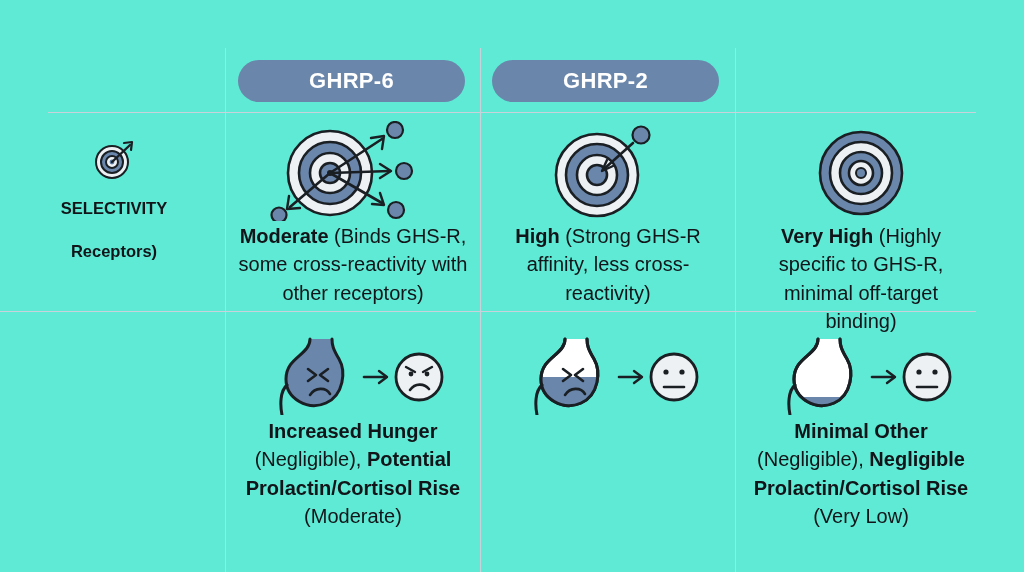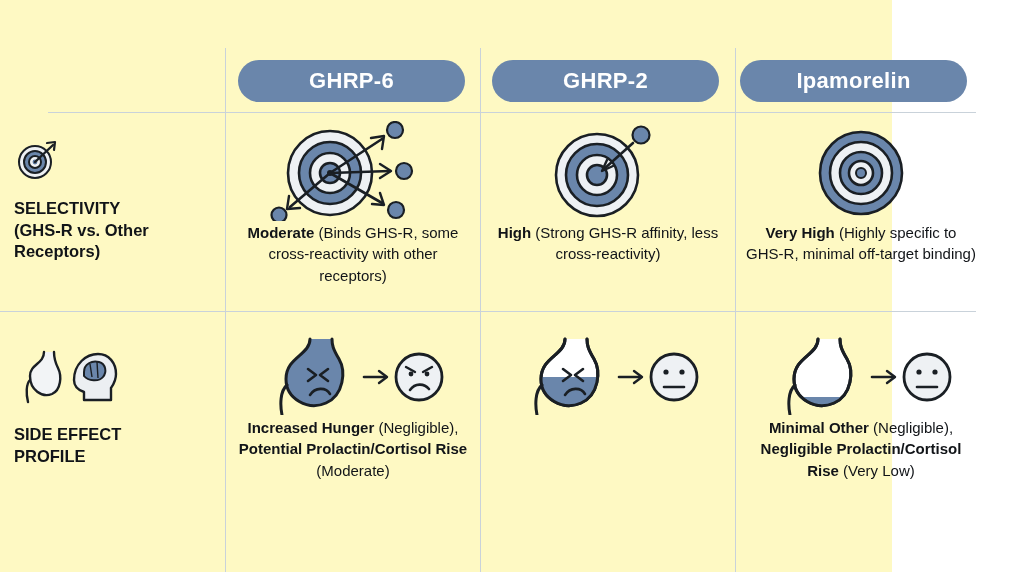--- a/index.html
+++ b/index.html
@@ -9,23 +9,23 @@
   }
   body {
     width: 1024px;
     height: 572px;
     font-family: "Liberation Sans", sans-serif;
     color: #111418;
     overflow: hidden;
   }
   #page {
     position: relative;
-    width: 892px;
+    width: 1024px;
     height: 572px;
-    background: #fef9c3;
+    background: #5eead4;
   }
 
   
   .hline {
     position: absolute;
     height: 1px;
     background: #c9d2da;
   }
   .vline {
     position: absolute;
@@ -46,20 +46,21 @@
     align-items: center;
     justify-content: center;
     letter-spacing: 0.3px;
   }
 
   
   .rowlabel {
     position: absolute;
     width: 200px;
     left: 14px;
+    text-align: center;
     font-size: 16.5px;
     font-weight: bold;
     line-height: 1.32;
     color: #111418;
   }
   .rowlabel .icon-wrap {
     display: block;
     margin: 0 auto 10px auto;
   }
 
@@ -67,56 +68,55 @@
   .cell {
     position: absolute;
     text-align: center;
   }
   .cell .art {
     display: flex;
     align-items: center;
     justify-content: center;
   }
   .cell .txt {
-    font-size: 15px;
+    font-size: 20px;
     line-height: 1.42;
     color: #111418;
     padding: 0 6px;
   }
   .cell .txt b { font-weight: bold; }
 </style>
 </head>
 <body>
 
 <div id="page">
 
   <div class="hline" style="left:48px; top:112px; width:928px;"></div>
   <div class="hline" style="left:0px; top:311px; width:976px;"></div>
 
   <div class="vline" style="left:225px; top:48px; height:524px;"></div>
   <div class="vline" style="left:480px; top:48px; height:524px;"></div>
   <div class="vline" style="left:735px; top:48px; height:524px;"></div>
 
   <div class="pill" style="left:238px; top:60px; width:227px;">GHRP-6</div>
   <div class="pill" style="left:492px; top:60px; width:227px;text-align:center;">GHRP-2</div>
-  <div class="pill" style="left:740px; top:60px; width:227px;">Ipamorelin</div>
 
   <div class="rowlabel" style="top:138px;">
     <span class="icon-wrap">
       <svg width="46" height="44" viewBox="0 0 46 44" aria-hidden="true">
         <circle cx="21" cy="24" r="16" fill="#eef1f4" stroke="#1a1f24" stroke-width="2"></circle>
         <circle cx="21" cy="24" r="11" fill="#6a86ab" stroke="#1a1f24" stroke-width="2"></circle>
         <circle cx="21" cy="24" r="6" fill="#eef1f4" stroke="#1a1f24" stroke-width="2"></circle>
         <circle cx="21" cy="24" r="2.4" fill="#5b779e"></circle>
         <path d="M21 24 L39 7" stroke="#1a1f24" stroke-width="2.4" stroke-linecap="round" fill="none"></path>
         <path d="M33 5 L41 4 L40 12" stroke="#1a1f24" stroke-width="2.2" fill="none" stroke-linejoin="round" stroke-linecap="round"></path>
       </svg>
     </span>
     <span>SELECTIVITY</span><br>
-    <span>(GHS-R vs. Other</span><br>
+    <br>
     <span>Receptors)</span>
   </div>
 
   <div class="cell" style="left:232px; top:120px; width:242px;">
     <div class="art" style="height:102px;">
       <svg width="170" height="100" viewBox="0 0 170 100" aria-hidden="true">
         <circle cx="62" cy="52" r="42" fill="#eef1f4" stroke="#1a1f24" stroke-width="2.6"></circle>
         <circle cx="62" cy="52" r="31" fill="#6a86ab" stroke="#1a1f24" stroke-width="2.6"></circle>
         <circle cx="62" cy="52" r="20" fill="#eef1f4" stroke="#1a1f24" stroke-width="2.6"></circle>
         <circle cx="62" cy="52" r="10" fill="#6a86ab" stroke="#1a1f24" stroke-width="2.6"></circle>
@@ -170,36 +170,20 @@
         <circle cx="50" cy="52" r="21" fill="#6a86ab" stroke="#1a1f24" stroke-width="2.6"></circle>
         <circle cx="50" cy="52" r="12" fill="#eef1f4" stroke="#1a1f24" stroke-width="2.6"></circle>
         <circle cx="50" cy="52" r="5" fill="#6a86ab" stroke="#1a1f24" stroke-width="2"></circle>
       </svg>
     </div>
     <div class="txt">
       <b>Very High</b><span> (Highly specific to GHS-R, minimal off-target binding)</span>
     </div>
   </div>
 
-  <div class="rowlabel" style="top:350px;">
-    <span class="icon-wrap">
-      <svg width="104" height="58" viewBox="0 0 104 58" aria-hidden="true">
-
-        <path d="M30 2 C30 14 16 14 16 26 C16 40 28 48 38 44 C47 40 48 26 44 18 C41 12 40 6 40 2" fill="#f2f4f6" stroke="#1a1f24" stroke-width="2.4" stroke-linecap="round" fill-rule="evenodd"></path>
-        <path d="M16 30 C12 34 12 44 14 52" fill="none" stroke="#1a1f24" stroke-width="2.4" stroke-linecap="round"></path>
-
-        <path d="M60 30 C60 14 72 4 84 4 C95 4 102 13 102 24 C102 31 99 35 97 38 L97 50 L70 50 L70 42 C64 40 60 36 60 30 Z" fill="#eceff2" stroke="#1a1f24" stroke-width="2.4" stroke-linejoin="round"></path>
-
-        <path d="M70 22 C70 14 78 10 85 12 C92 14 93 22 89 27 C85 32 74 31 70 26 Z" fill="#6a86ab" stroke="#1a1f24" stroke-width="2"></path>
-        <path d="M76 14 L78 27 M83 12 L84 28" stroke="#1a1f24" stroke-width="1.4" fill="none"></path>
-      </svg>
-    </span>
-    <span>SIDE EFFECT</span><br>
-    <span>PROFILE</span>
-  </div>
 
   <div class="cell" style="left:232px; top:335px; width:242px;">
     <div class="art" style="height:82px;">
       <svg width="186" height="78" viewBox="0 0 186 78" aria-hidden="true">
         <path d="M50 2 C50 18 26 20 26 42 C26 62 48 74 66 66 C84 58 86 34 79 22 C73 12 72 8 72 2" fill="#6a86ab" stroke="#1a1f24" stroke-width="3" stroke-linecap="round"></path>
         <path d="M27 48 C20 54 20 68 22 78" fill="none" stroke="#1a1f24" stroke-width="3" stroke-linecap="round"></path>
 
         <path d="M48 32 L56 38 L48 44 M68 32 L60 38 L68 44" stroke="#1a1f24" stroke-width="2.6" fill="none" stroke-linecap="round" stroke-linejoin="round"></path>
         <path d="M50 58 C55 50 66 50 70 57" stroke="#1a1f24" stroke-width="2.6" fill="none" stroke-linecap="round"></path>
 

